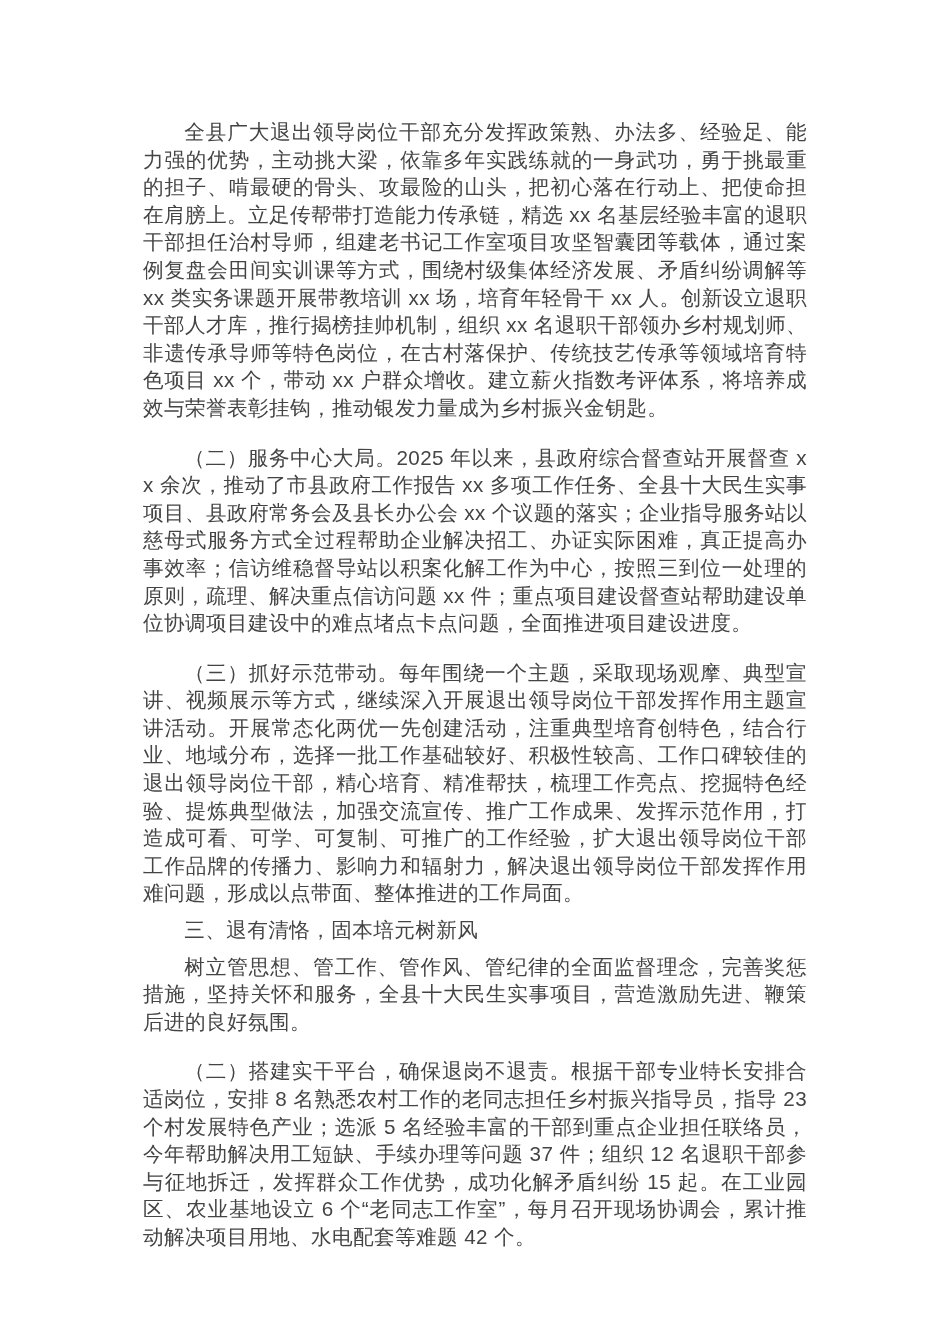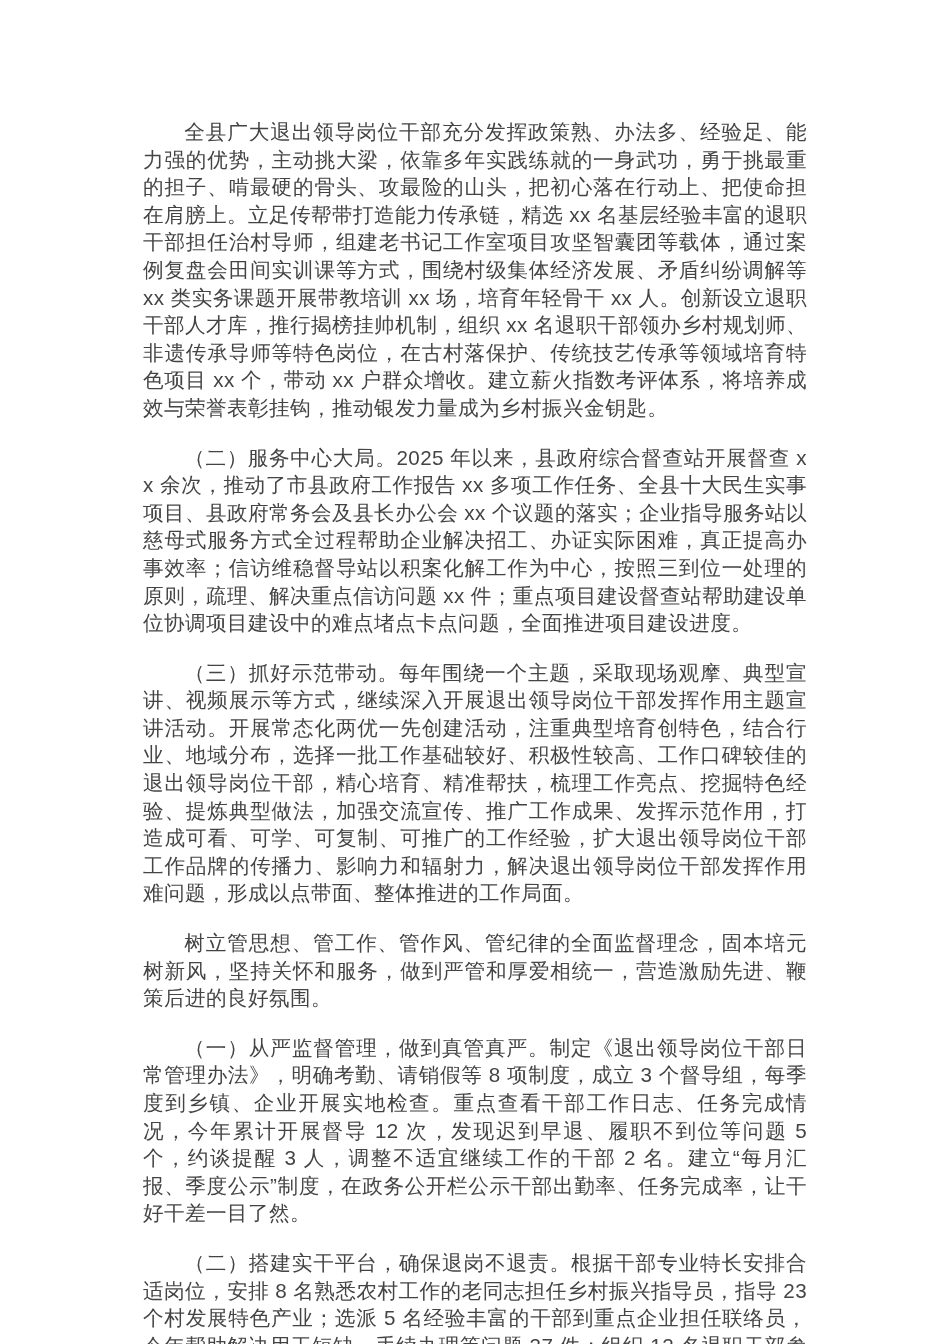--- a/index.html
+++ b/index.html
@@ -64,21 +64,21 @@
 
 <div id="page">
   <div id="text-column">
 
     <p class="para">全县广大退出领导岗位干部充分发挥政策熟、办法多、经验足、能力强的优势，主动挑大梁，依靠多年实践练就的一身武功，勇于挑最重的担子、啃最硬的骨头、攻最险的山头，把初心落在行动上、把使命担在肩膀上。立足传帮带打造能力传承链，精选 xx 名基层经验丰富的退职干部担任治村导师，组建老书记工作室项目攻坚智囊团等载体，通过案例复盘会田间实训课等方式，围绕村级集体经济发展、矛盾纠纷调解等 xx 类实务课题开展带教培训 xx 场，培育年轻骨干 xx 人。创新设立退职干部人才库，推行揭榜挂帅机制，组织 xx 名退职干部领办乡村规划师、非遗传承导师等特色岗位，在古村落保护、传统技艺传承等领域培育特色项目 xx 个，带动 xx 户群众增收。建立薪火指数考评体系，将培养成效与荣誉表彰挂钩，推动银发力量成为乡村振兴金钥匙。</p>
 
     <p class="para">（二）服务中心大局。2025 年以来，县政府综合督查站开展督查 xx 余次，推动了市县政府工作报告 xx 多项工作任务、全县十大民生实事项目、县政府常务会及县长办公会 xx 个议题的落实；企业指导服务站以慈母式服务方式全过程帮助企业解决招工、办证实际困难，真正提高办事效率；信访维稳督导站以积案化解工作为中心，按照三到位一处理的原则，疏理、解决重点信访问题 xx 件；重点项目建设督查站帮助建设单位协调项目建设中的难点堵点卡点问题，全面推进项目建设进度。</p>
 
     <p class="para">（三）抓好示范带动。每年围绕一个主题，采取现场观摩、典型宣讲、视频展示等方式，继续深入开展退出领导岗位干部发挥作用主题宣讲活动。开展常态化两优一先创建活动，注重典型培育创特色，结合行业、地域分布，选择一批工作基础较好、积极性较高、工作口碑较佳的退出领导岗位干部，精心培育、精准帮扶，梳理工作亮点、挖掘特色经验、提炼典型做法，加强交流宣传、推广工作成果、发挥示范作用，打造成可看、可学、可复制、可推广的工作经验，扩大退出领导岗位干部工作品牌的传播力、影响力和辐射力，解决退出领导岗位干部发挥作用难问题，形成以点带面、整体推进的工作局面。</p>
 
+    <p class="heading">三、退有清恪，固本培元树新风</p>
 
-    <p class="para">树立管思想、管工作、管作风、管纪律的全面监督理念，固本培元树新风，坚持关怀和服务，做到严管和厚爱相统一，营造激励先进、鞭策后进的良好氛围。</p>
+    <p class="para">树立管思想、管工作、管作风、管纪律的全面监督理念，完善奖惩措施，坚持关怀和服务，全县十大民生实事项目，营造激励先进、鞭策后进的良好氛围。</p>
 
-    <p class="para">（一）从严监督管理，做到真管真严。制定《退出领导岗位干部日常管理办法》，明确考勤、请销假等 8 项制度，成立 3 个督导组，每季度到乡镇、企业开展实地检查。重点查看干部工作日志、任务完成情况，今年累计开展督导 12 次，发现迟到早退、履职不到位等问题 5 个，约谈提醒 3 人，调整不适宜继续工作的干部 2 名。建立“每月汇报、季度公示”制度，在政务公开栏公示干部出勤率、任务完成率，让干好干差一目了然。</p>
 
     <p class="para">（二）搭建实干平台，确保退岗不退责。根据干部专业特长安排合适岗位，安排 8 名熟悉农村工作的老同志担任乡村振兴指导员，指导 23 个村发展特色产业；选派 5 名经验丰富的干部到重点企业担任联络员，今年帮助解决用工短缺、手续办理等问题 37 件；组织 12 名退职干部参与征地拆迁，发挥群众工作优势，成功化解矛盾纠纷 15 起。在工业园区、农业基地设立 6 个“老同志工作室”，每月召开现场协调会，累计推动解决项目用地、水电配套等难题 42 个。</p>
 
   </div>
 </div>
 
 </body></html>

